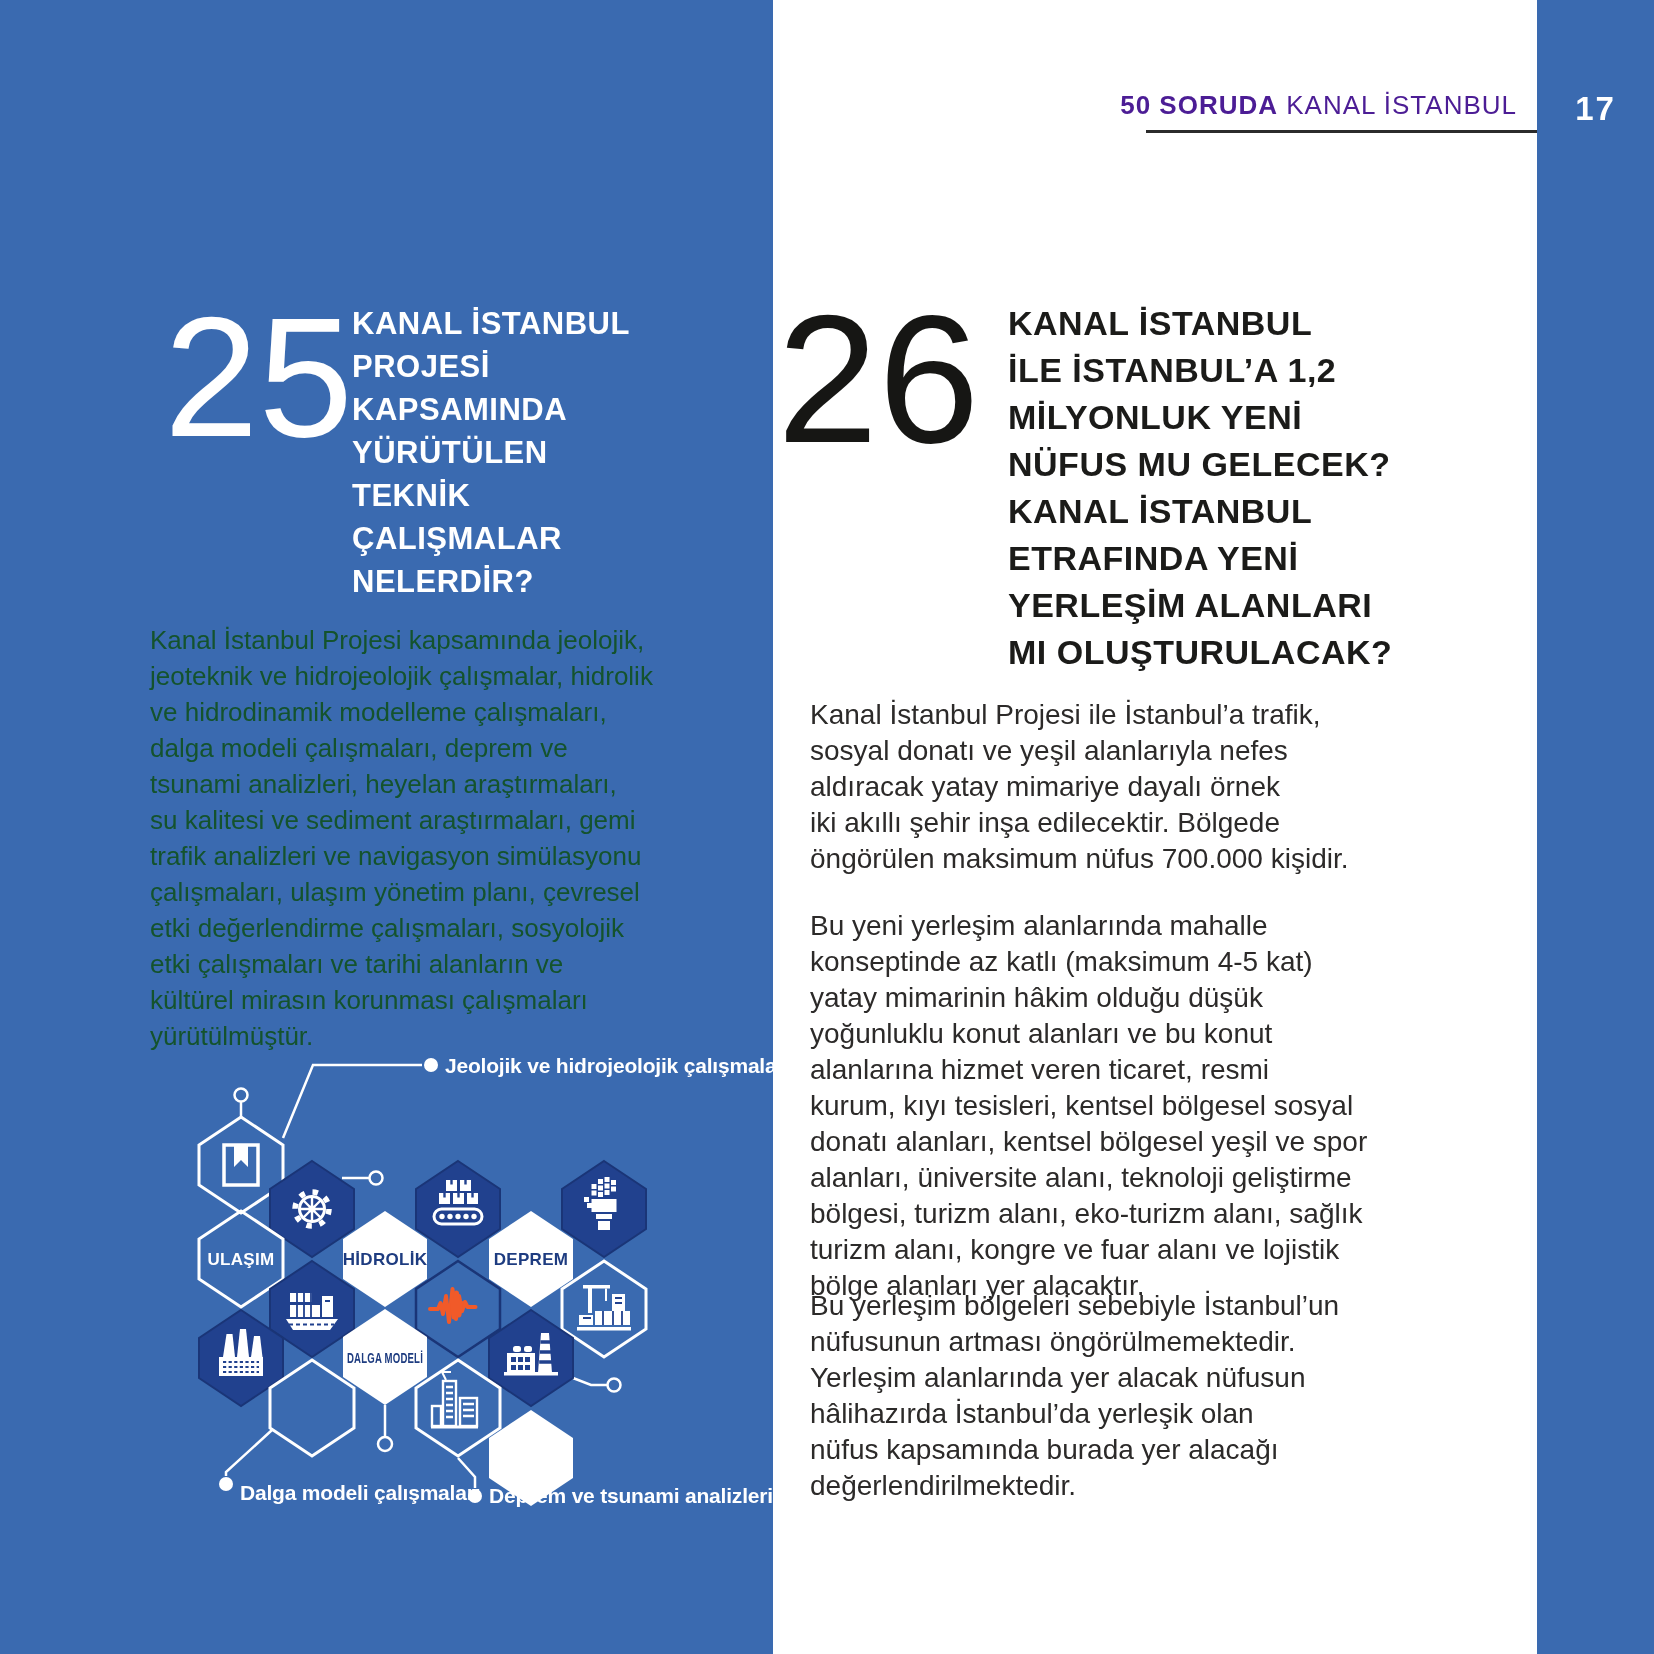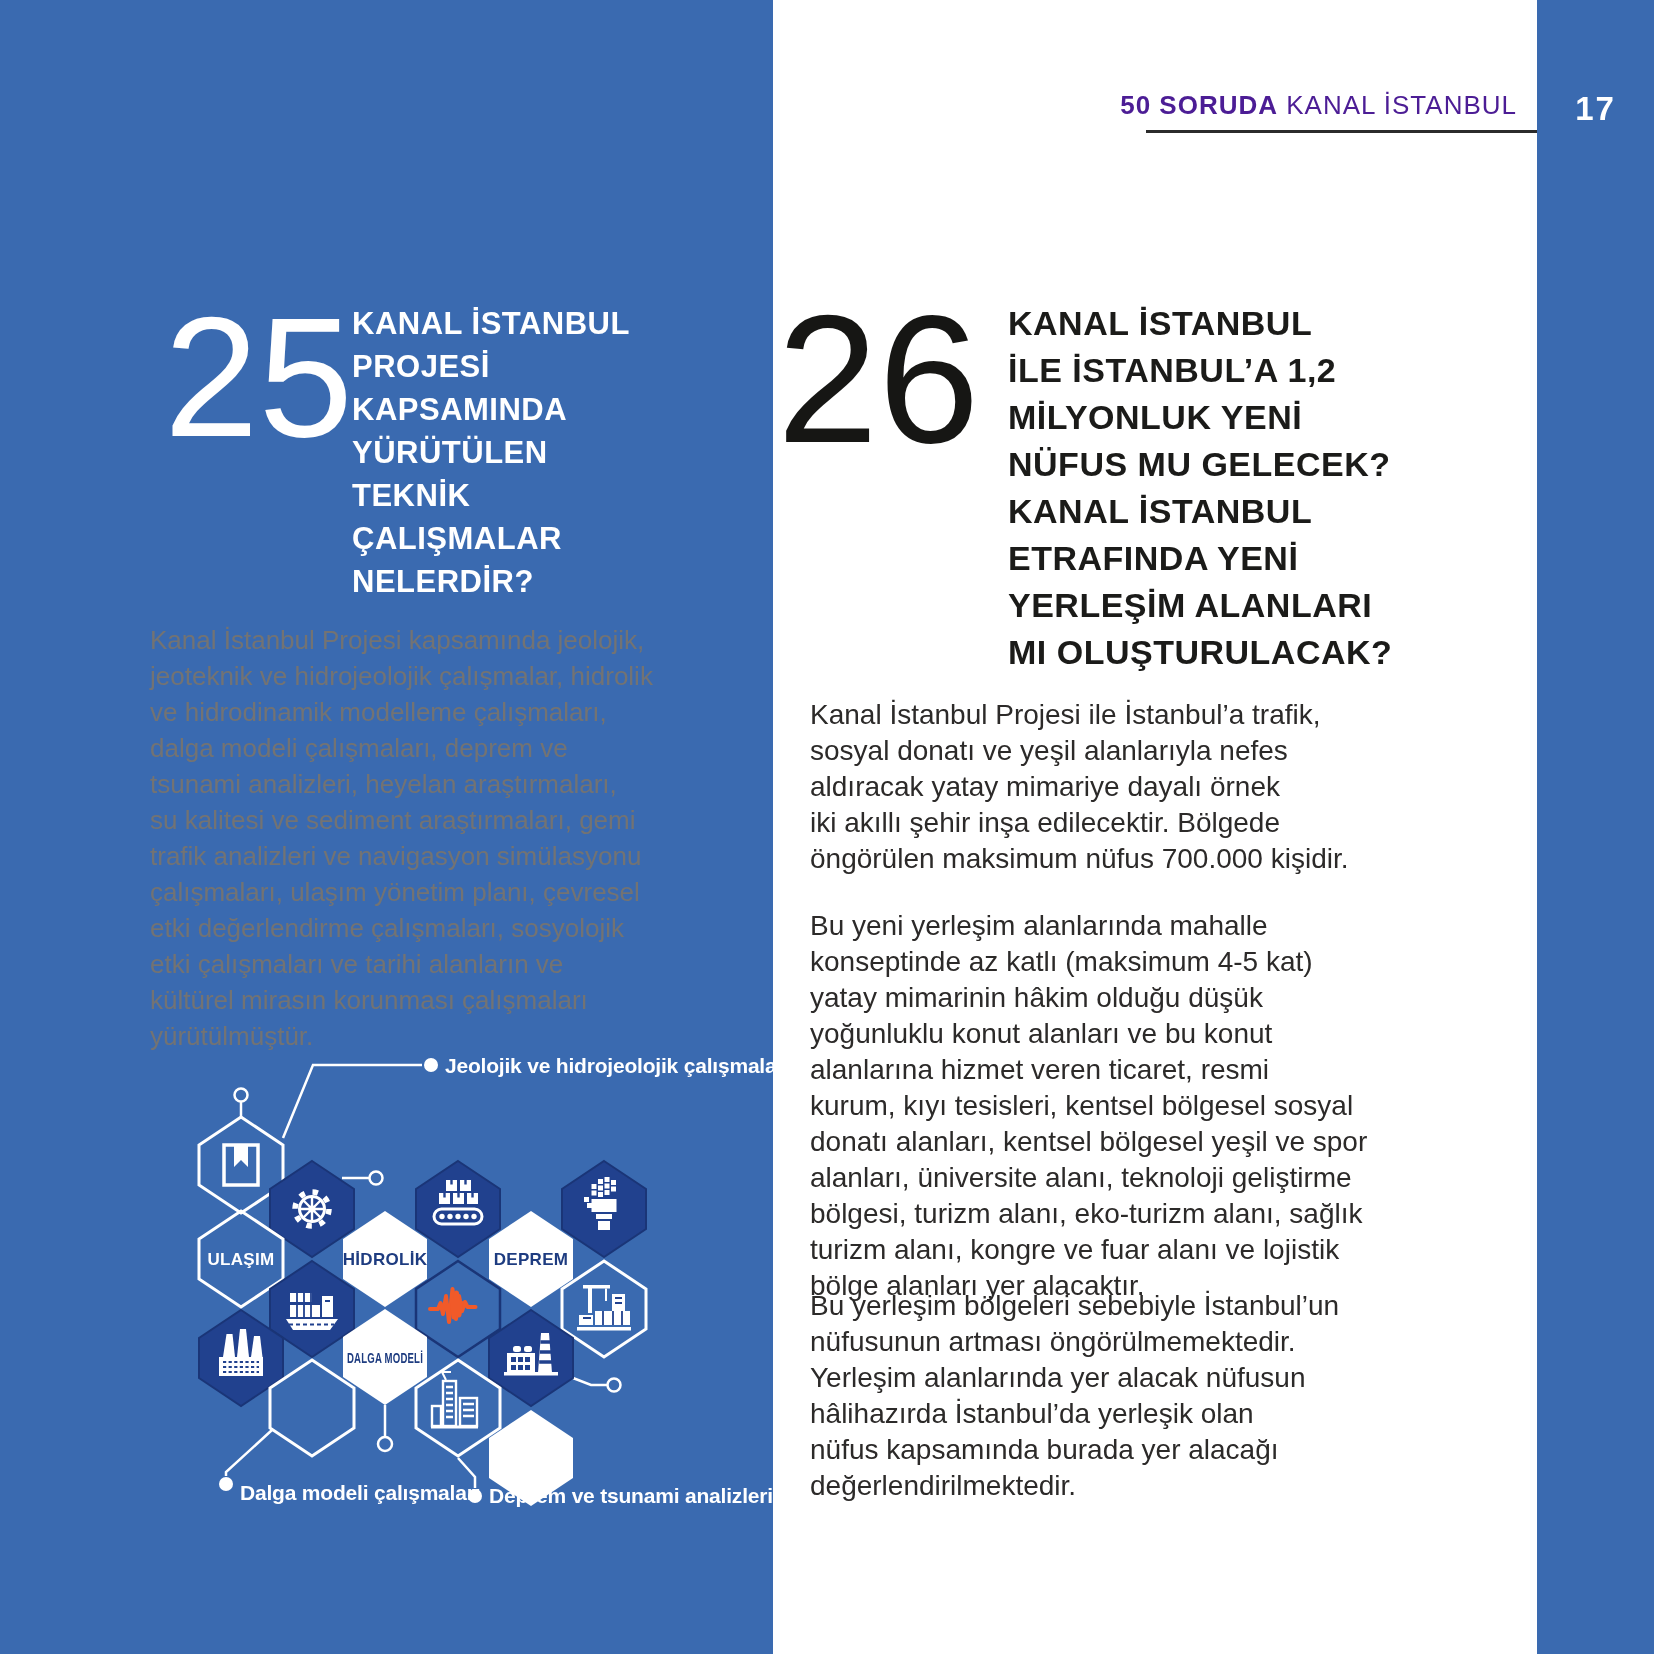--- a/index.html
+++ b/index.html
@@ -20,21 +20,21 @@
 
   .q-number{line-height:1;position:absolute;white-space:nowrap;margin-left:18px;}
   .q25-number{left:146px;top:292px;font-size:170px;color:#ffffff;font-weight:400;}
   .q26-number{left:759px;top:288px;font-size:182px;color:#161614;font-weight:400;}
 
   .q-heading{position:absolute;font-weight:bold;white-space:pre-line;letter-spacing:.5px;}
   .q25-heading{left:352px;top:302px;width:380px;font-size:31px;line-height:43px;color:#ffffff;}
   .q26-heading{left:1008px;top:300px;width:480px;font-size:34px;line-height:47px;color:#1b1b19;}
 
   .body-text{position:absolute;white-space:pre-line;}
-  .q25-body{left:150px;top:622px;width:590px;font-size:26px;line-height:36px;color:#737373;}
+  .q25-body{left:150px;top:622px;width:590px;font-size:26px;line-height:36px;color:#14532d;}
   .q26-p{left:810px;width:660px;font-size:28px;line-height:36px;color:#2c2a29;}
   .q26-p1{top:697px;} .q26-p2{top:908px;} .q26-p3{top:1288px;}
 
   .infographic{position:absolute;left:150px;top:1040px;width:620px;height:505px;overflow:visible;}
   .infographic svg{overflow:visible;display:block;}
 
   .hx-dark{fill:#21418e;stroke:#1a3577;stroke-width:2;}
   .hx-outline{fill:none;stroke:#ffffff;stroke-width:3;}
   .hx-white{fill:#ffffff;}
   .hx-bg{fill:#3a6ab0;stroke:#1a3577;stroke-width:2.5;}

